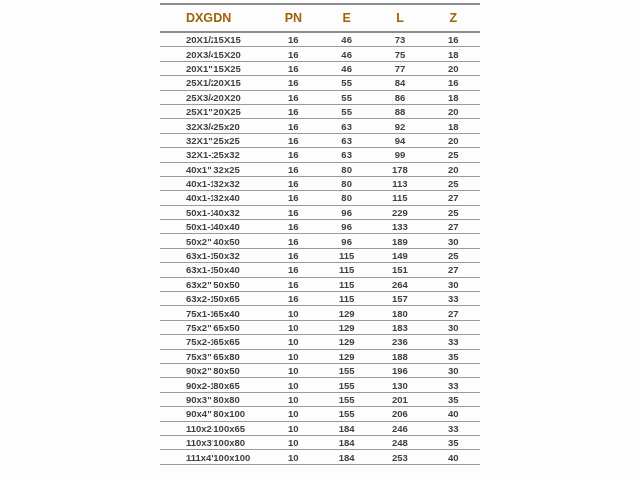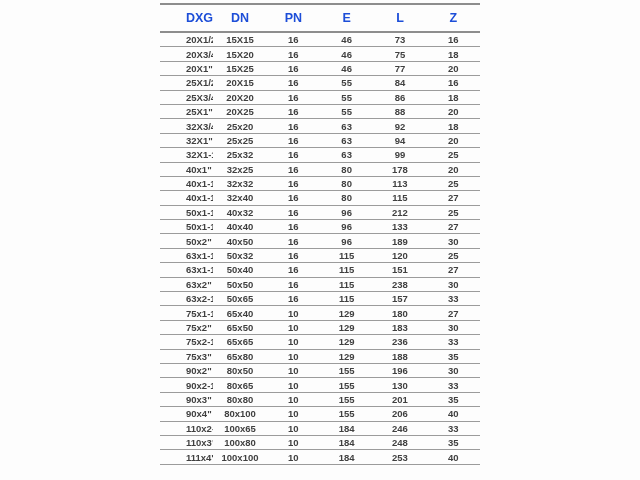--- a/index.html
+++ b/index.html
@@ -23,21 +23,21 @@
   table.spec {
     border-collapse: collapse;
     width: 320px;
     table-layout: fixed;
     border-top: 2px solid #8d8d8d;
   }
   table.spec thead th {
     height: 26px;
     font-size: 12.5px;
     font-weight: 700;
-    color: #1d4ed8;
+    color: #a16207;
     border-bottom: 2px solid #8d8d8d;
     padding: 0;
     vertical-align: middle;
   }
   table.spec tbody td {
     height: 13.4px;
     font-size: 9.5px;
     font-weight: 700;
     color: #404040;
     border-bottom: 1.5px solid #9b9b9b;
@@ -45,21 +45,21 @@
     vertical-align: middle;
     white-space: nowrap;
     overflow: hidden;
   }
   
   table.spec th:nth-child(1), table.spec td:nth-child(1) {
     text-align: left;
     padding-left: 26px;
   }
   table.spec th:nth-child(2), table.spec td:nth-child(2) {
-    text-align: center;
+    text-align: left;
   }
   table.spec th:nth-child(n+3), table.spec td:nth-child(n+3) {
     text-align: center;
   }
 </style>
 </head>
 <body>
 
 <div class="page">
   <div class="table-wrap">
@@ -169,21 +169,21 @@
             <td>16</td>
             <td>80</td>
             <td>115</td>
             <td>27</td>
           </tr>
           <tr>
             <td>50x1-1/4"</td>
             <td>40x32</td>
             <td>16</td>
             <td>96</td>
-            <td>212</td>
+            <td>229</td>
             <td>25</td>
           </tr>
           <tr>
             <td>50x1-1/2"</td>
             <td>40x40</td>
             <td>16</td>
             <td>96</td>
             <td>133</td>
             <td>27</td>
           </tr>
@@ -193,37 +193,37 @@
             <td>16</td>
             <td>96</td>
             <td>189</td>
             <td>30</td>
           </tr>
           <tr>
             <td>63x1-1/4"</td>
             <td>50x32</td>
             <td>16</td>
             <td>115</td>
-            <td>120</td>
+            <td>149</td>
             <td>25</td>
           </tr>
           <tr>
             <td>63x1-1/2"</td>
             <td>50x40</td>
             <td>16</td>
             <td>115</td>
             <td>151</td>
             <td>27</td>
           </tr>
           <tr>
             <td>63x2"</td>
             <td>50x50</td>
             <td>16</td>
             <td>115</td>
-            <td>238</td>
+            <td>264</td>
             <td>30</td>
           </tr>
           <tr>
             <td>63x2-1/2"</td>
             <td>50x65</td>
             <td>16</td>
             <td>115</td>
             <td>157</td>
             <td>33</td>
           </tr>

